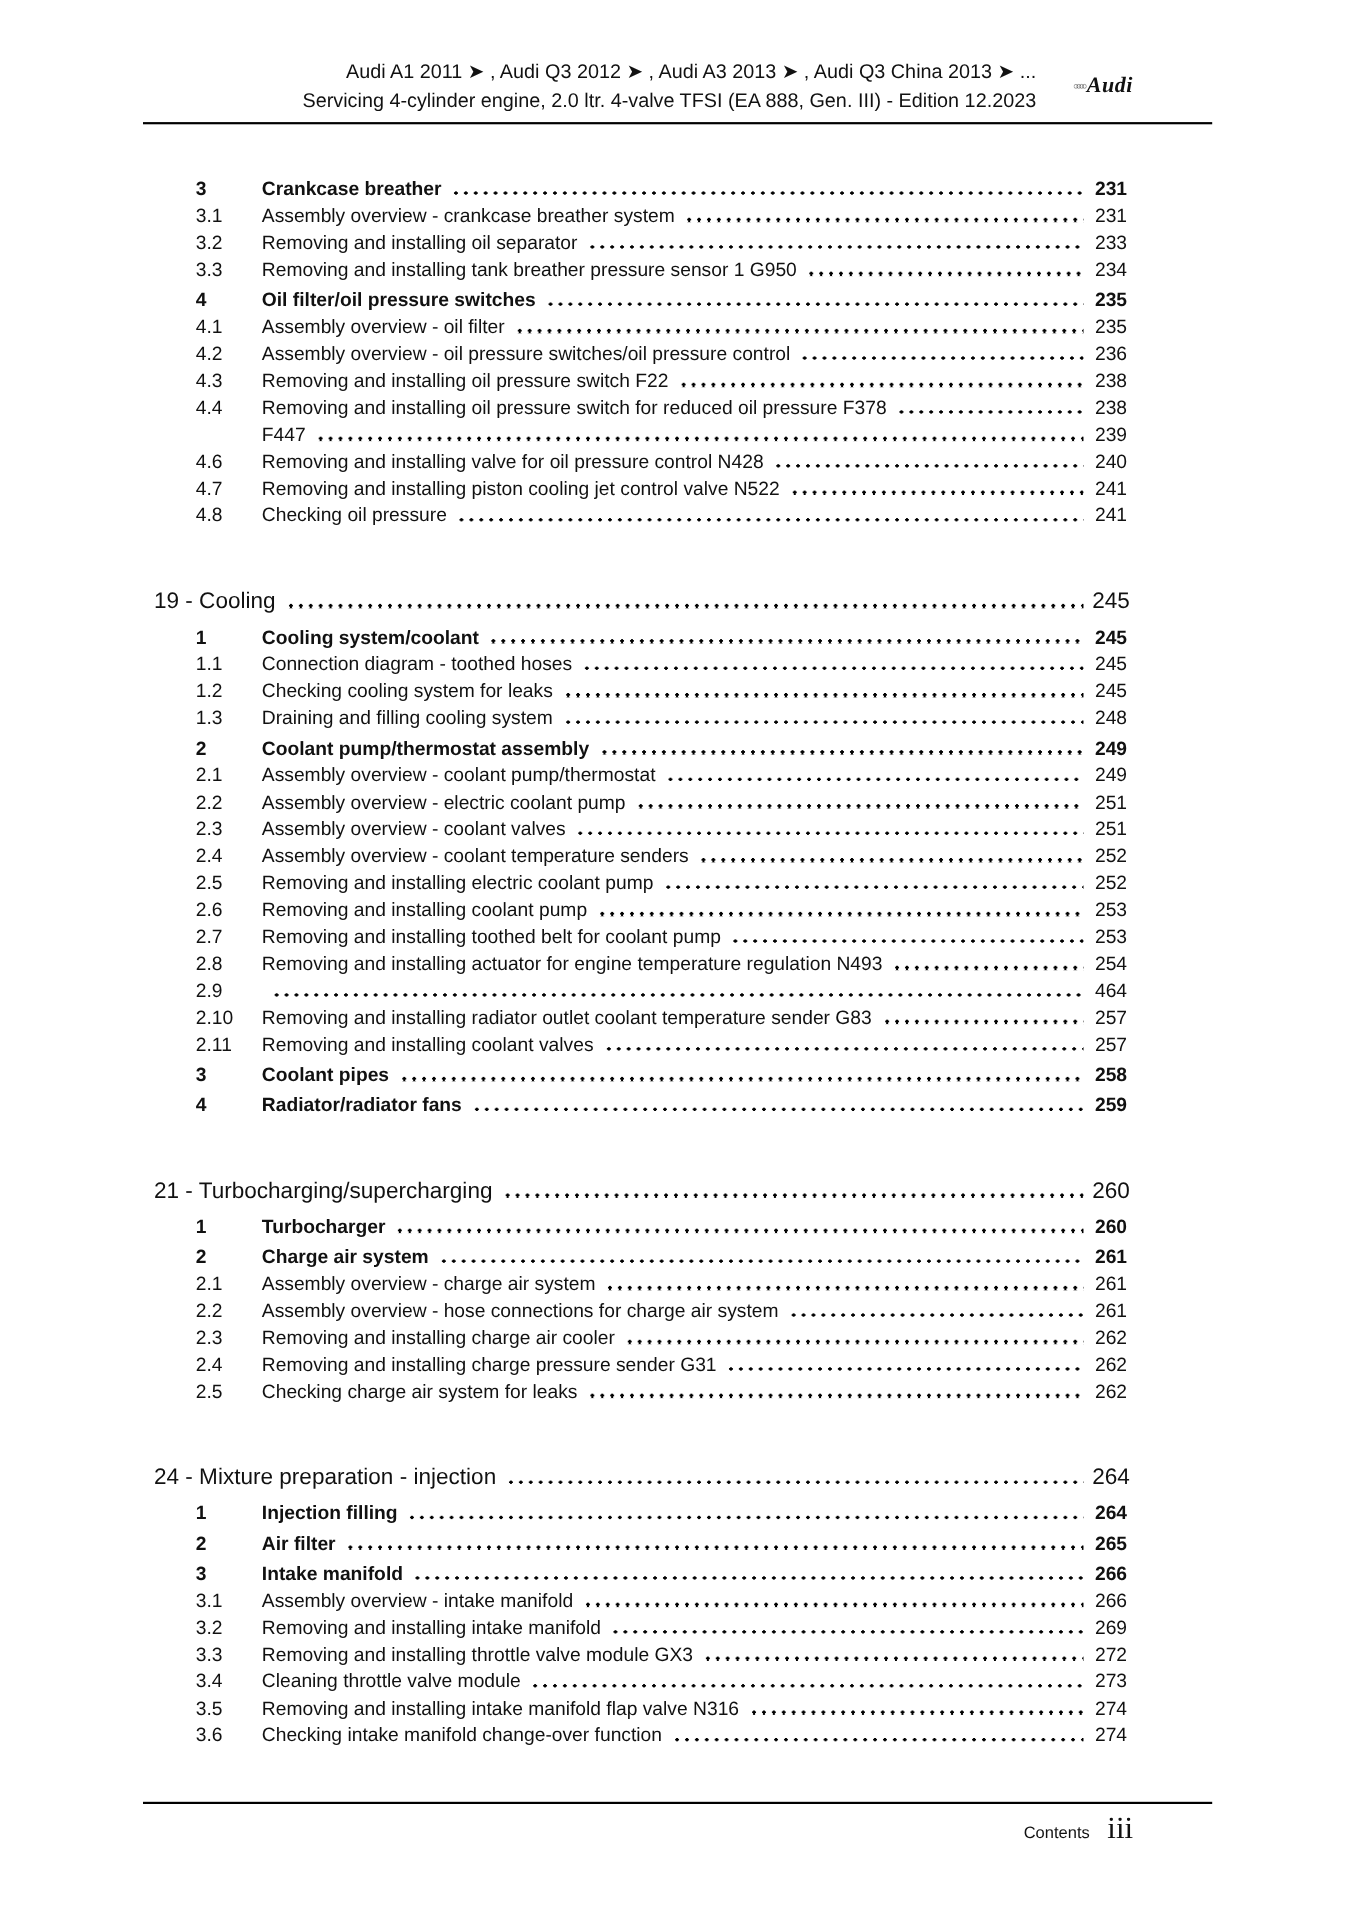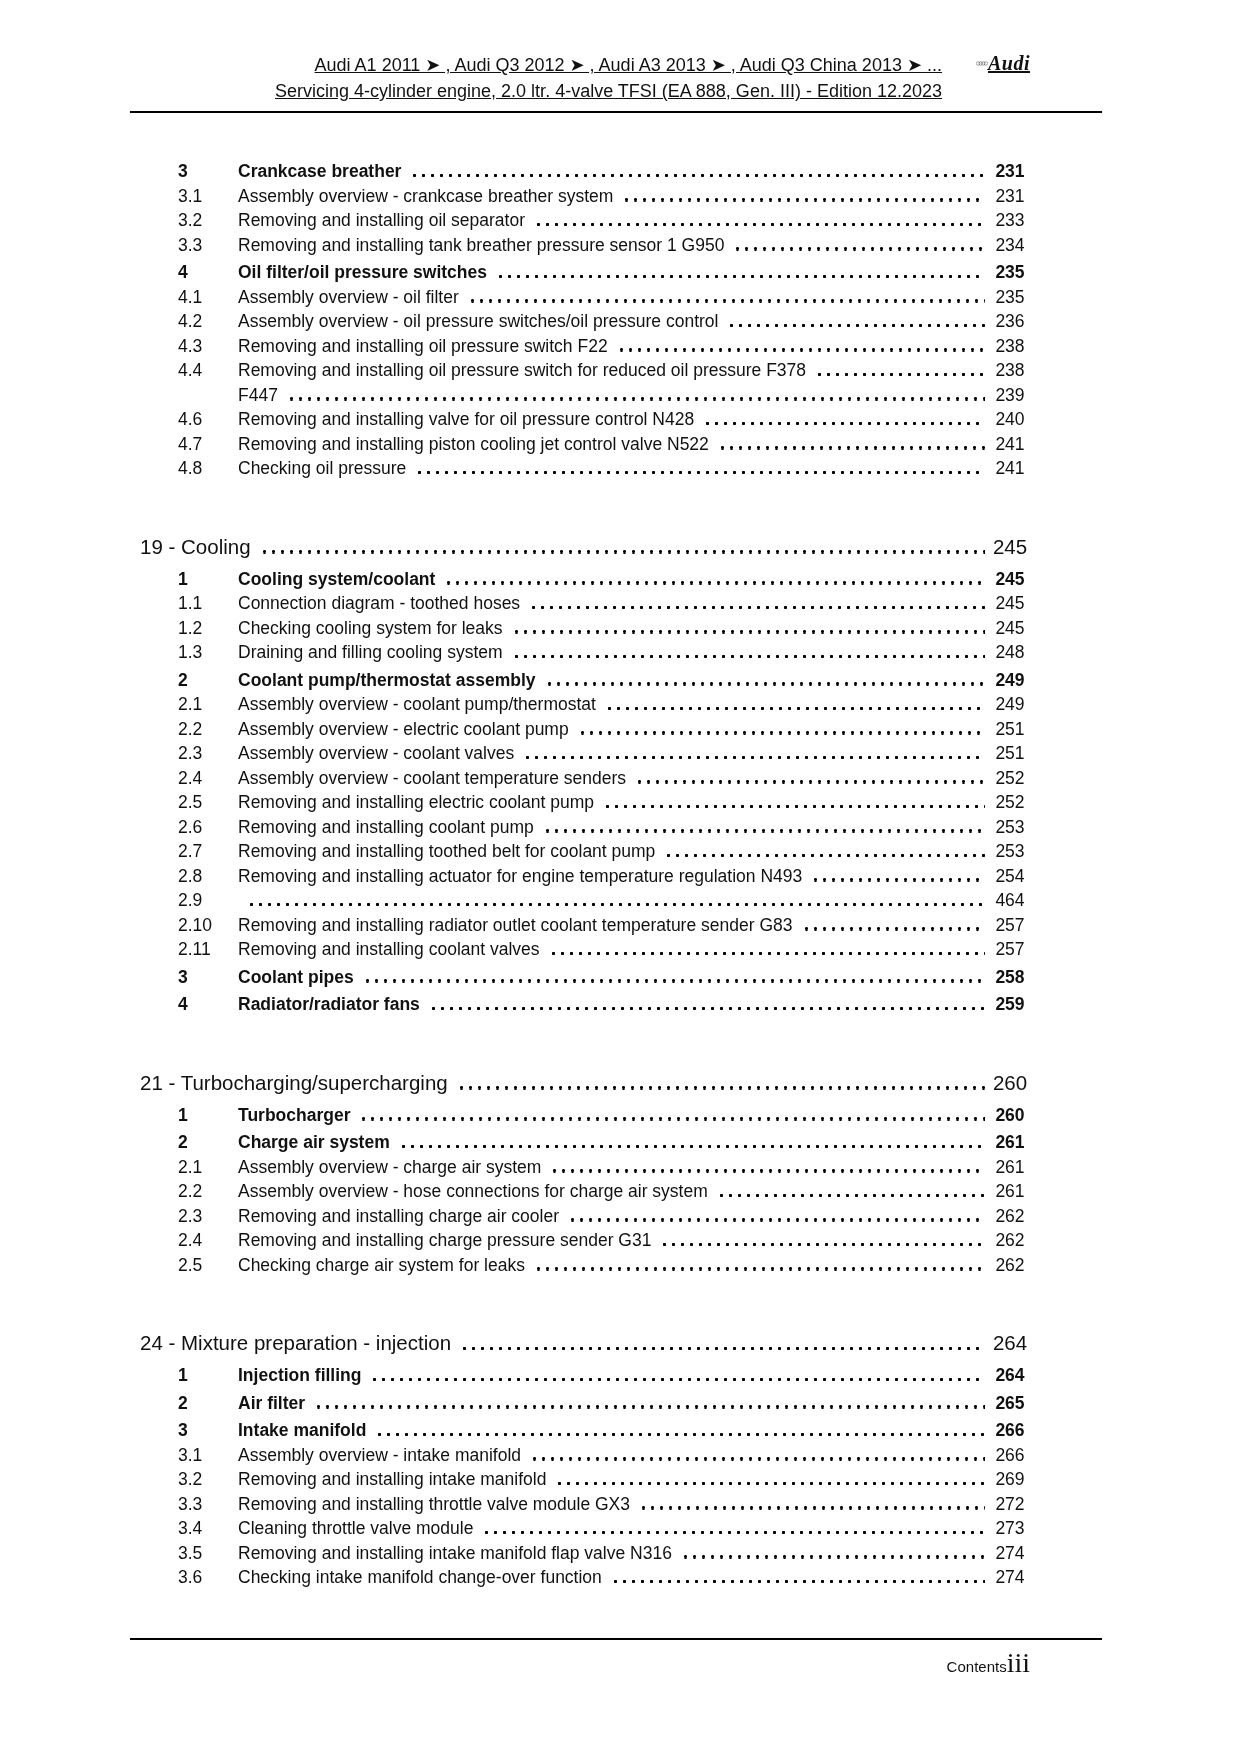--- a/index.html
+++ b/index.html
@@ -12,23 +12,22 @@
     color: #111;
     overflow: hidden;
   }
   .page { position: absolute; inset: 0; }
 
   
   .header {
     margin: 52px 210px 0 130px;
     display: flex;
     justify-content: flex-end;
-    align-items: flex-start;
+    align-items: center;
     gap: 34px;
-    text-decoration: underline;
   }
   .header-text {
     text-align: right;
     font-size: 18px;
     line-height: 26px;
     white-space: nowrap;
   }
   .header-logo {
     display: flex;
     flex-direction: row;
@@ -93,20 +92,21 @@
     position: absolute;
     left: 130px;
     width: 972px;
     top: 1638px;
     border-top: 2px solid #000;
   }
   .footer-inner {
     display: flex;
     justify-content: flex-end;
     align-items: baseline;
+    gap: 16px;
     padding: 8px 72px 0 0;
   }
   .contents-label { font-size: 15px; }
   .folio {
     font-family: "Liberation Serif", serif;
     font-size: 28px;
     line-height: 30px;
   }
 </style>
 </head>

